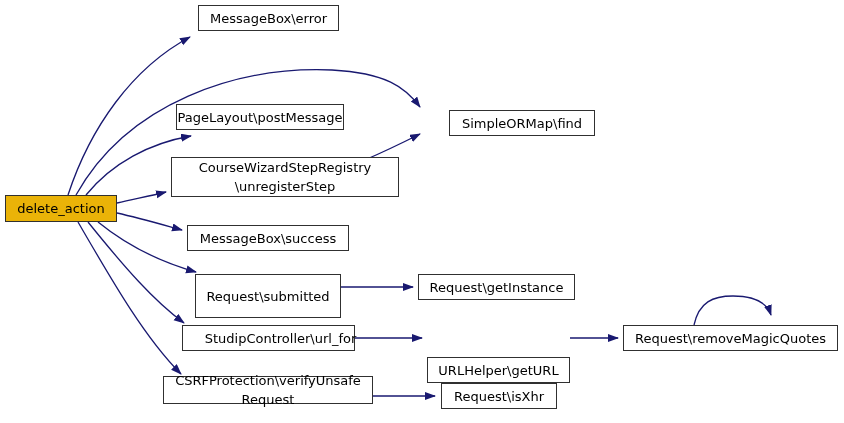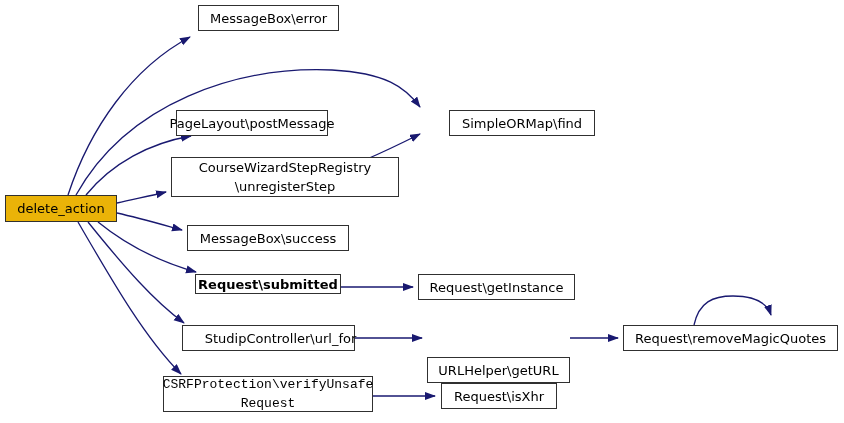--- a/index.html
+++ b/index.html
@@ -73,37 +73,37 @@
     <path class="edge" d="M 355,338 L 422,338" marker-end="url(#arrow)"></path>
     <path class="edge" d="M 570,338 L 618,338" marker-end="url(#arrow)"></path>
     <path class="edge" d="M 694,325 C 699,302 713,296 733,296 C 755,296 767,303 771,315" marker-end="url(#arrow)"></path>
     <path class="edge" d="M 373,396 L 435,396" marker-end="url(#arrow)"></path>
   </svg>
 
   <div class="node current" style="left:5px; top:195px; width:112px; height:27px;">delete_action</div>
 
   <div class="node" style="left:198px; top:5px; width:141px; height:26px;">MessageBox\error</div>
 
-  <div class="node" style="left:176px; top:110px; width:152px; height:26px;">PageLayout\postMessage</div>
+  <div class="node" style="left:176px; top:104px; width:168px; height:26px;">PageLayout\postMessage</div>
 
   <div class="node" style="left:425px; top:110px; width:146px; height:26px;margin-left:24px;">SimpleORMap\find</div>
 
   <div class="node" style="left:171px; top:157px; width:228px; height:40px;">CourseWizardStepRegistry
 \unregisterStep</div>
 
   <div class="node" style="left:187px; top:225px; width:162px; height:26px;">MessageBox\success</div>
 
-  <div class="node" style="left:195px; top:274px; width:146px; height:20px;font-weight:bold;">Request\submitted</div>
+  <div class="node" style="left:195px; top:274px; width:146px; height:44px;">Request\submitted</div>
 
   <div class="node" style="left:418px; top:274px; width:157px; height:26px;">Request\getInstance</div>
 
   <div class="node" style="left:182px; top:325px; width:173px; height:26px;padding-left:24px;">StudipController\url_for</div>
 
   <div class="node" style="left:427px; top:325px; width:143px; height:26px;margin-top:32px;">URLHelper\getURL</div>
 
   <div class="node" style="left:623px; top:325px; width:215px; height:26px;">Request\removeMagicQuotes</div>
 
-  <div class="node" style="left:163px; top:376px; width:210px; height:36px;font-family:Liberation Mono, monospace;">CSRFProtection\verifyUnsafe
+  <div class="node" style="left:163px; top:376px; width:210px; height:28px;">CSRFProtection\verifyUnsafe
 Request</div>
 
   <div class="node" style="left:441px; top:383px; width:116px; height:26px;">Request\isXhr</div>
 
 </div>
 
 </body></html>

